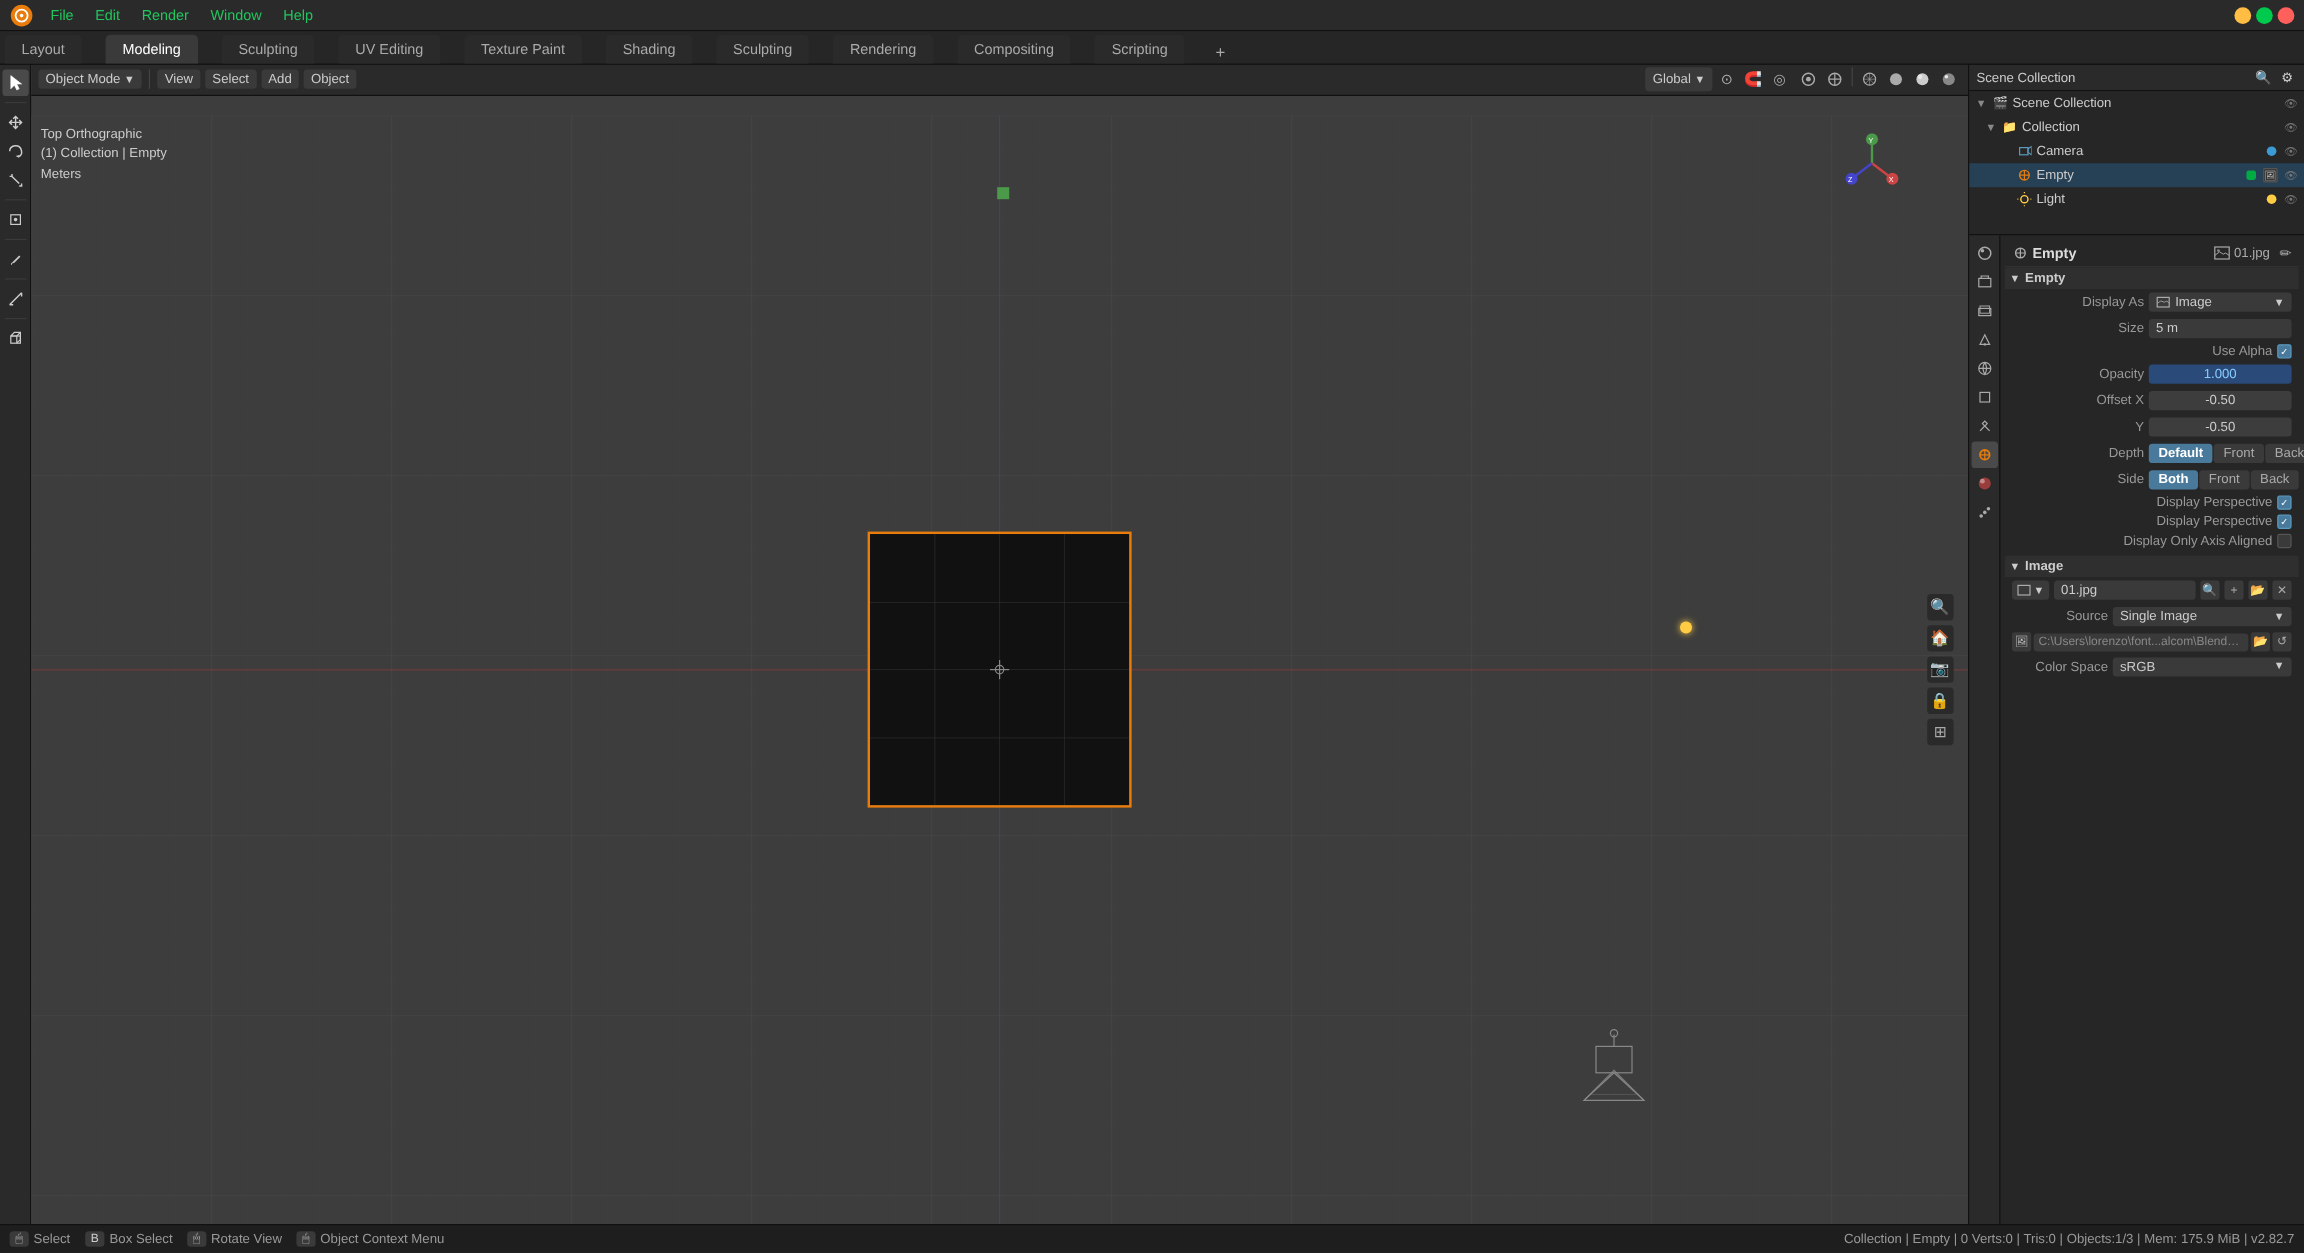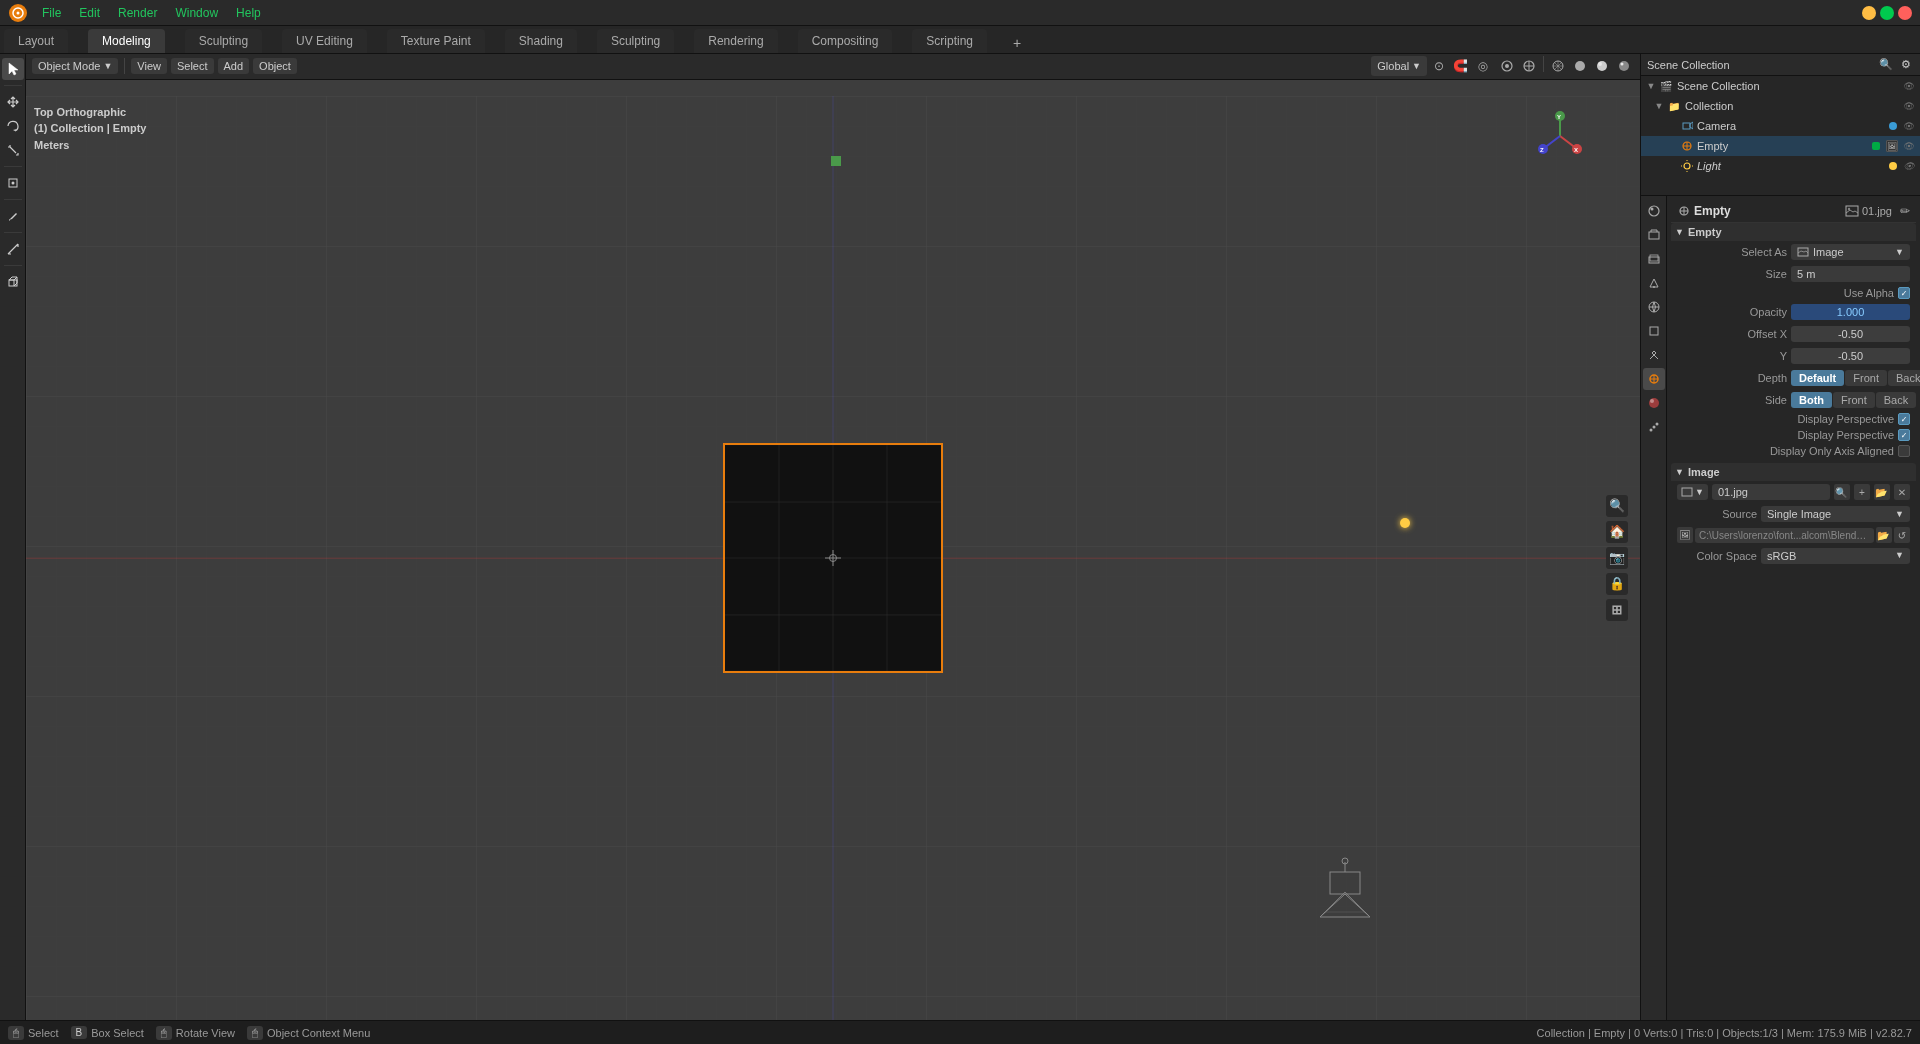--- a/index.html
+++ b/index.html
@@ -169,21 +169,20 @@
       font-size: 12px;
     }
 
     
     .viewport-canvas {
       position: relative;
       width: 100%;
       height: calc(100% - 26px);
       background: #3d3d3d;
       overflow: hidden;
-      font-weight: bold;
     }
 
     
     .grid-canvas {
       position: absolute;
       top: 0; left: 0;
       width: 100%;
       height: 100%;
     }
 
@@ -869,21 +868,21 @@
         <span class="tree-label">Empty</span>
 
         <div style="width:8px;height:8px;background:#00aa44;border-radius:2px;margin:0 2px;"></div>
 
         <div style="width:12px;height:12px;background:#333;border:1px solid #555;border-radius:1px;margin:0 1px;font-size:8px;display:flex;align-items:center;justify-content:center;">🖼</div>
         <div class="tree-right-icons">
           <div class="tree-vis-icon">👁</div>
         </div>
       </div>
 
-      <div class="tree-item" style="padding-left:24px;font-style:italic;">
+      <div class="tree-item" style="padding-left:24px;">
         <div class="tree-expand" style="opacity:0;">▶</div>
         <div class="tree-icon" style="color:#ffcc44;">
           <svg width="12" height="12" viewBox="0 0 12 12">
               <circle cx="6" cy="6" r="3" fill="none" stroke="#ffcc44" stroke-width="1.2"></circle>
               <line x1="6" y1="1" x2="6" y2="0" stroke="#ffcc44" stroke-width="1"></line>
               <line x1="6" y1="11" x2="6" y2="12" stroke="#ffcc44" stroke-width="1"></line>
               <line x1="1" y1="6" x2="0" y2="6" stroke="#ffcc44" stroke-width="1"></line>
               <line x1="11" y1="6" x2="12" y2="6" stroke="#ffcc44" stroke-width="1"></line>
             </svg>
         </div>
@@ -986,21 +985,21 @@
           <div style="cursor:pointer;font-size:12px;color:#aaa;margin-left:4px;">✏</div>
         </div>
 
         <div class="props-section">
           <div class="props-section-header">
             <span style="font-size:9px;">▼</span>
             <span>Empty</span>
           </div>
 
           <div class="props-row">
-            <span class="props-label-wide">Select As</span>
+            <span class="props-label-wide">Display As</span>
             <div class="props-value" style="display:flex;align-items:center;gap:4px;">
               <svg width="12" height="12" viewBox="0 0 12 12">
                   <rect x="1" y="2" width="10" height="8" fill="none" stroke="#aaa" stroke-width="1"></rect>
                   <path d="M1,7 L4,5 L7,6 L9,5 L11,7" fill="none" stroke="#aaa" stroke-width="0.7"></path>
                 </svg>
               <span>Image</span>
               <span style="margin-left:auto;font-size:9px;">▼</span>
             </div>
           </div>
 

